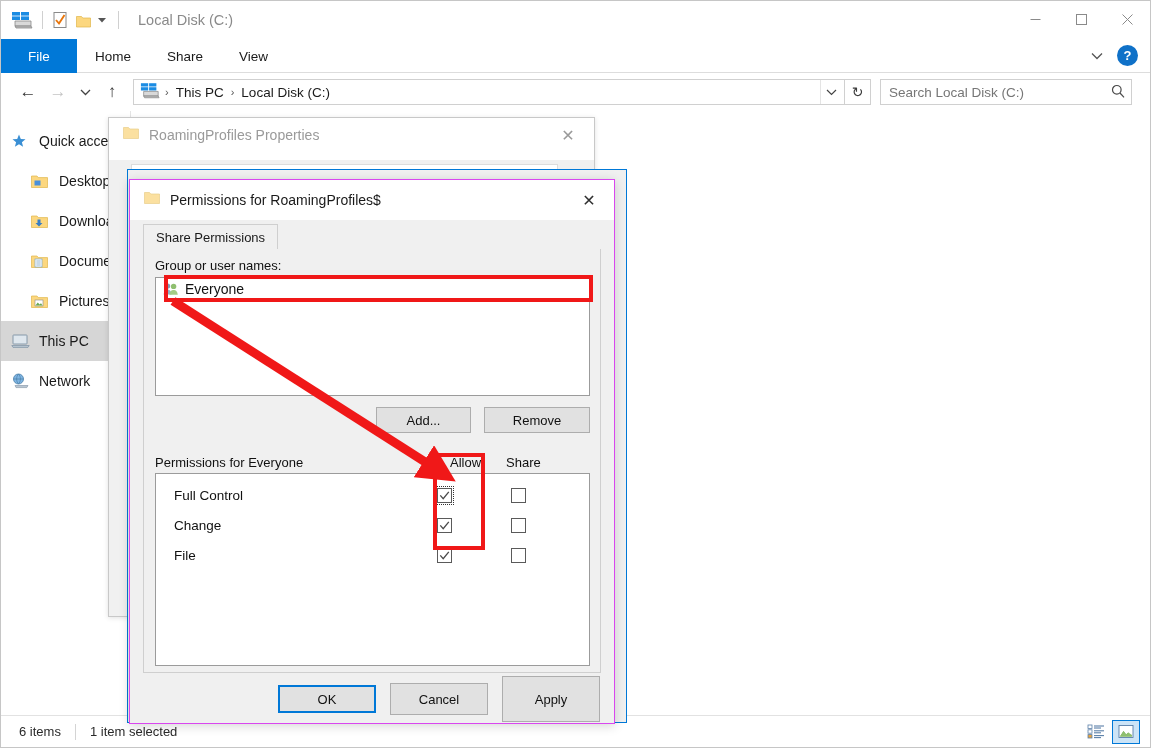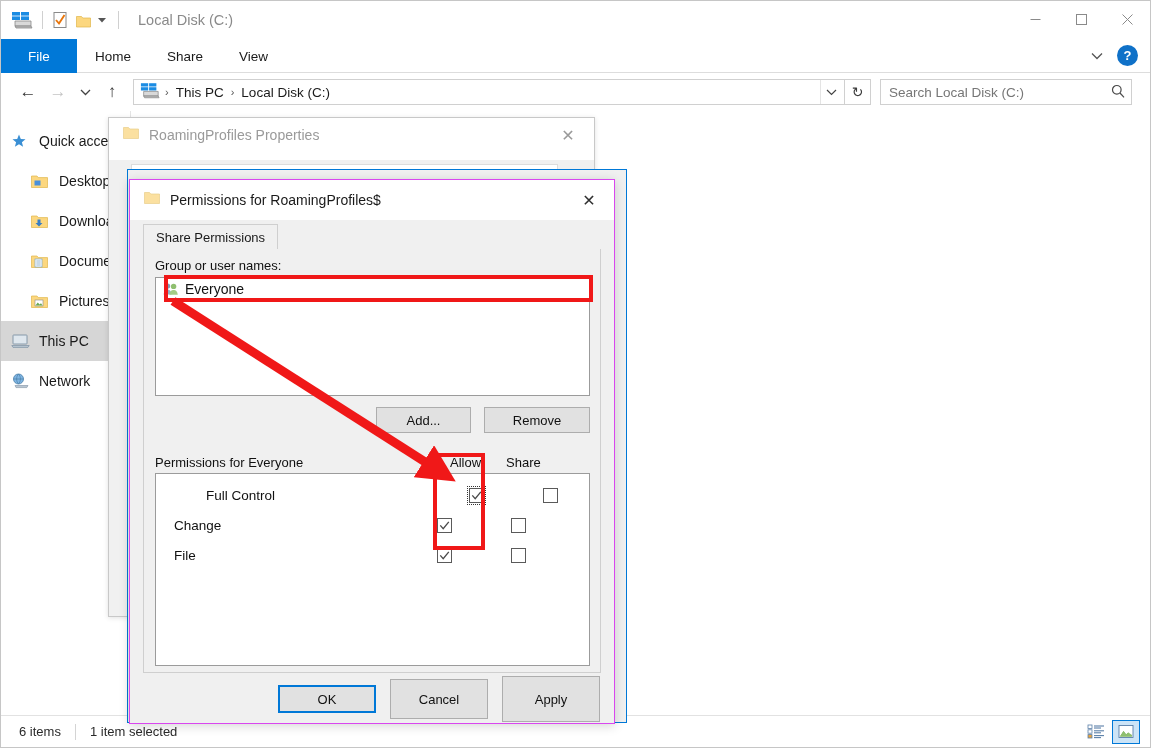--- a/index.html
+++ b/index.html
@@ -570,21 +570,21 @@
 
         <div class="btn" style="position:absolute;left:232px;top:158px;width:95px;">Add...</div>
         <div class="btn" style="position:absolute;left:340px;top:158px;width:106px;">Remove</div>
 
         <span class="lbl" style="position:absolute;left:11px;top:206px;">Permissions for Everyone</span>
         <span class="lbl" style="position:absolute;left:288px;top:206px;margin-left:18px;">Allow</span>
         <span class="lbl" style="position:absolute;left:362px;top:206px;">Share</span>
 
         <div class="permtable" style="left:11px;top:224px;width:435px;height:193px;">
 
-          <div class="perm-row" style="margin-top:10px;margin-left:32px;">
+          <div class="perm-row" style="margin-top:10px;">
             <span class="name">Full Control</span>
             <span class="cbx focus" style="left:281px;">
               <svg class="tick" viewBox="0 0 11 11">
                   <path d="M1.3 5.4 L4.2 8.6 L9.8 1.9" stroke="#4a4a4a" stroke-width="1.35" fill="none"></path>
                 </svg>
             </span>
             <span class="cbx" style="left:355px;"></span>
           </div>
 
           <div class="perm-row" style="margin-top:8px;">
@@ -604,21 +604,21 @@
                   <path d="M1.3 5.4 L4.2 8.6 L9.8 1.9" stroke="#4a4a4a" stroke-width="1.35" fill="none"></path>
                 </svg>
             </span>
             <span class="cbx" style="left:355px;"></span>
           </div>
         </div>
       </div>
 
       <div class="dlg-footer">
         <div class="btn default" style="width:98px;height:28px;">OK</div>
-        <div class="btn" style="width:98px;height:40px;">Cancel</div>
+        <div class="btn" style="width:98px;height:32px;">Cancel</div>
         <div class="btn" style="width:98px;height:46px;">Apply</div>
       </div>
     </div>
   </div>
 
   <div class="ann-box" style="left:163px;top:274px;width:429px;height:27px;"></div>
   <div class="ann-box" style="left:432px;top:452px;width:52px;height:97px;"></div>
 
   <svg class="ann-svg" width="1151" height="748">
     <defs>

